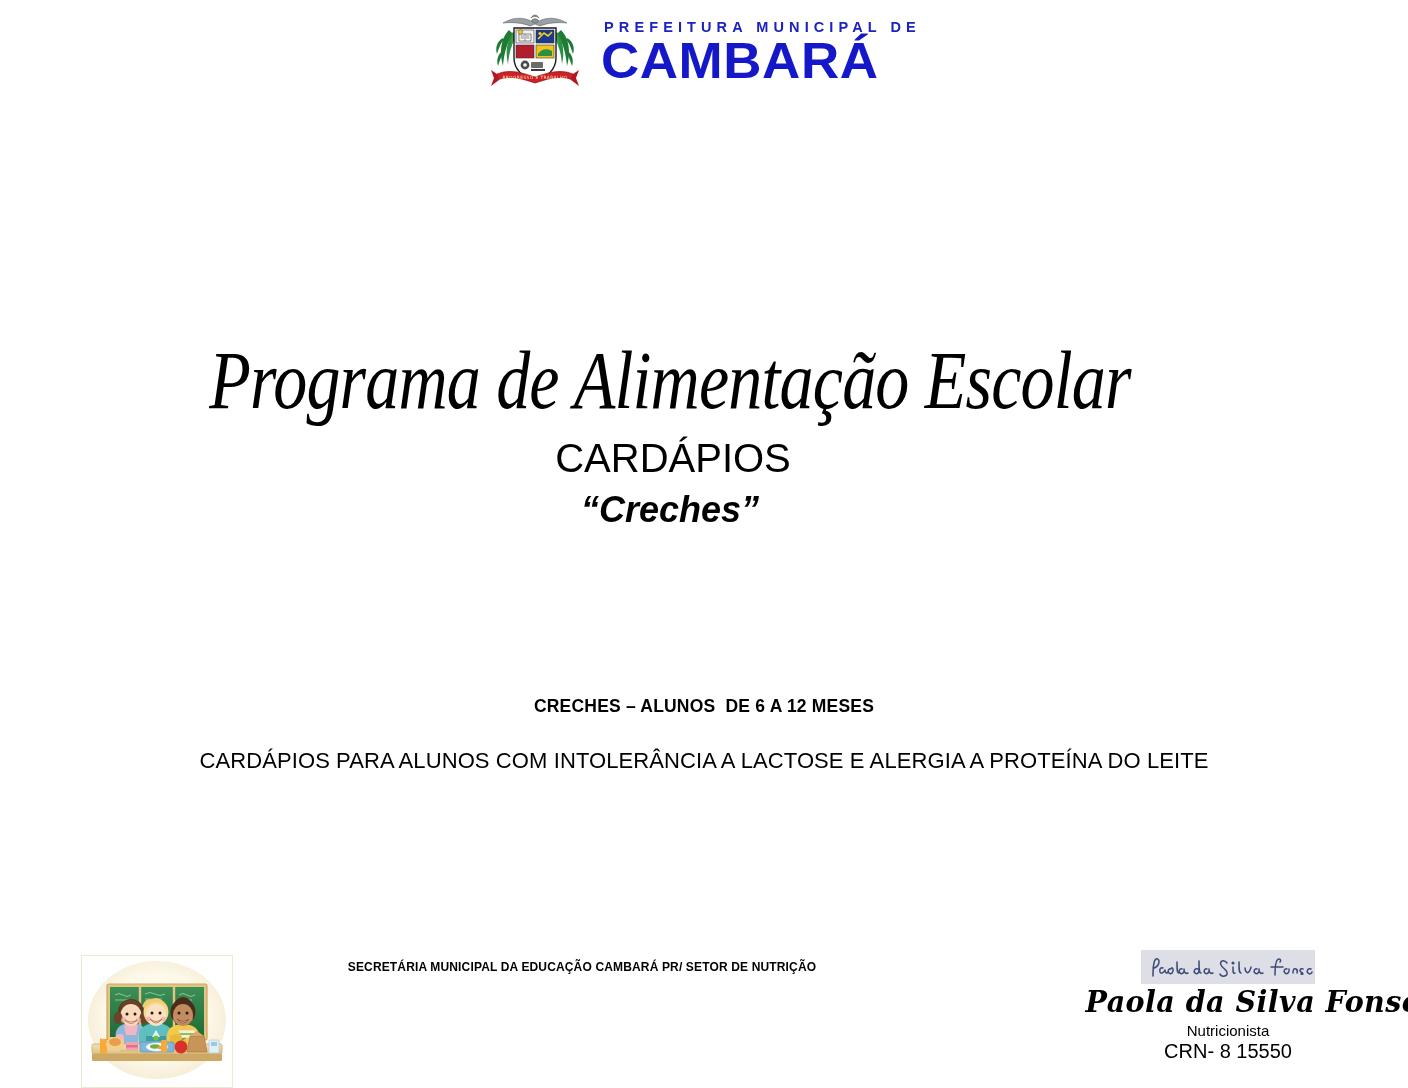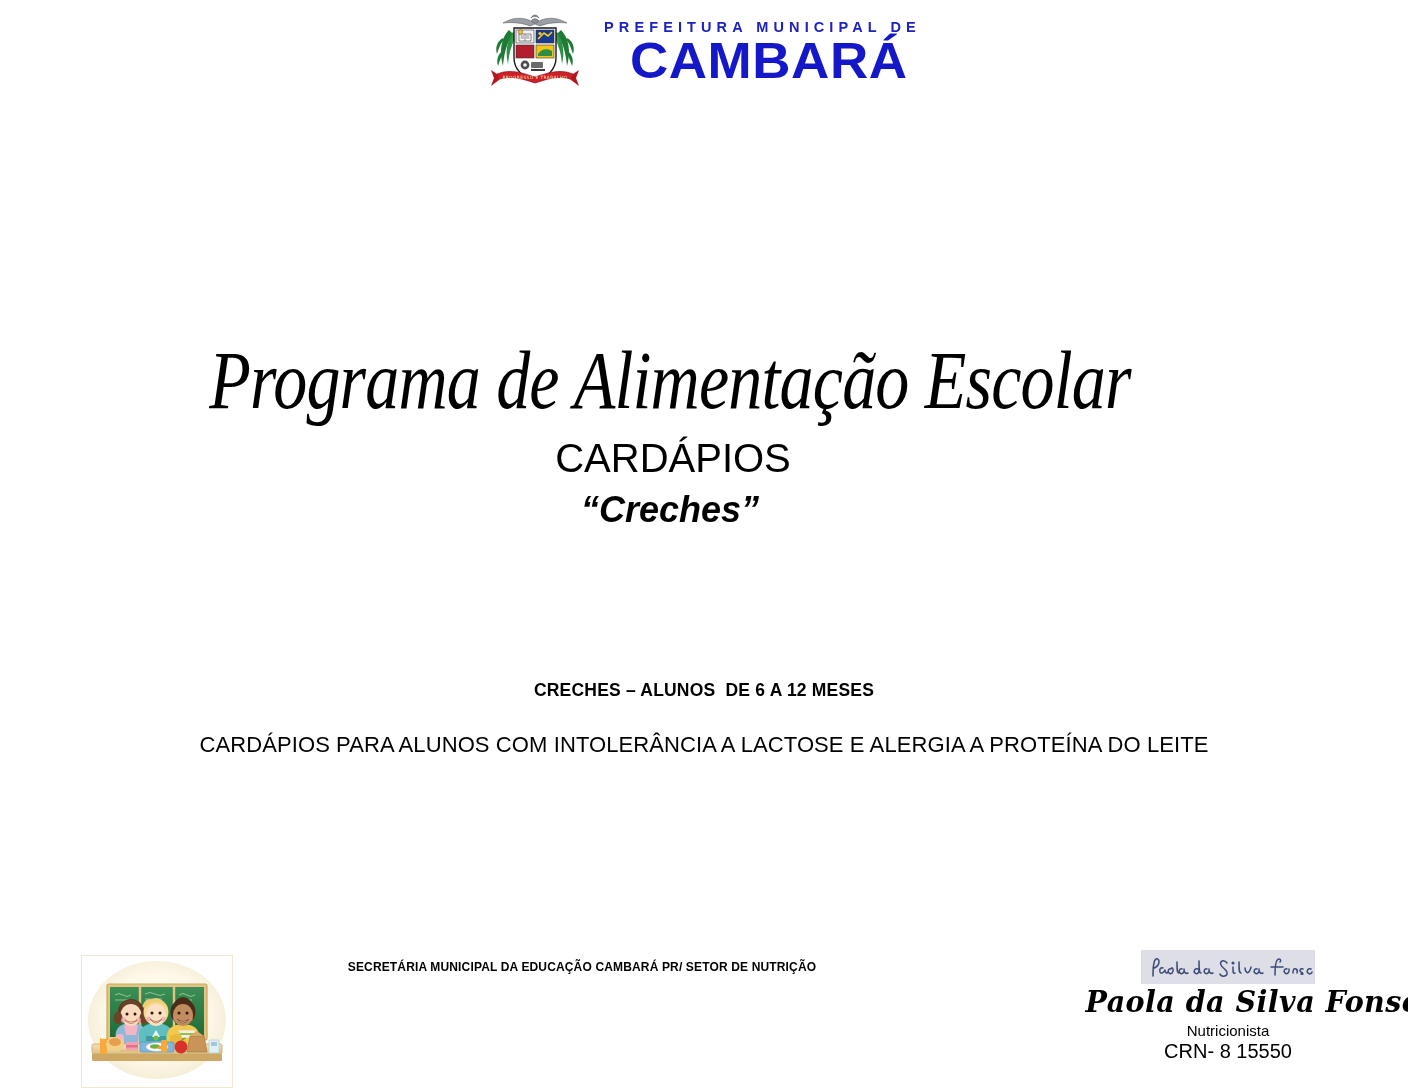--- a/index.html
+++ b/index.html
@@ -34,21 +34,21 @@
     width: 96px;
     height: 92px;
     position: relative;
     flex: 0 0 auto;
   }
   #coat-of-arms svg { display: block; }
 
   #logo-wordmark {
     display: flex;
     flex-direction: column;
-    align-items: center;
+    align-items: flex-start;
     line-height: 1;
     padding-bottom: 4px;
   }
   #prefeitura-line {
     font-family: "Liberation Sans", sans-serif;
     font-size: 14.5px;
     font-weight: 600;
     letter-spacing: 5.1px;
     color: #1E22BE;
     white-space: nowrap;
@@ -109,21 +109,21 @@
     left: 0;
     top: 680px;
     width: 1408px;
     text-align: center;
   }
   #info-heading {
     font-family: "Liberation Sans", sans-serif;
     font-size: 17.5px;
     font-weight: bold;
     letter-spacing: 0.2px;
-    margin: 0;
+    margin: 16px;
     white-space: pre;
   }
   #info-subheading {
     font-family: "Liberation Sans", sans-serif;
     font-size: 22px;
     font-weight: normal;
     letter-spacing: 0.1px;
     margin: 31px 0 0 0;
     white-space: nowrap;
   }

